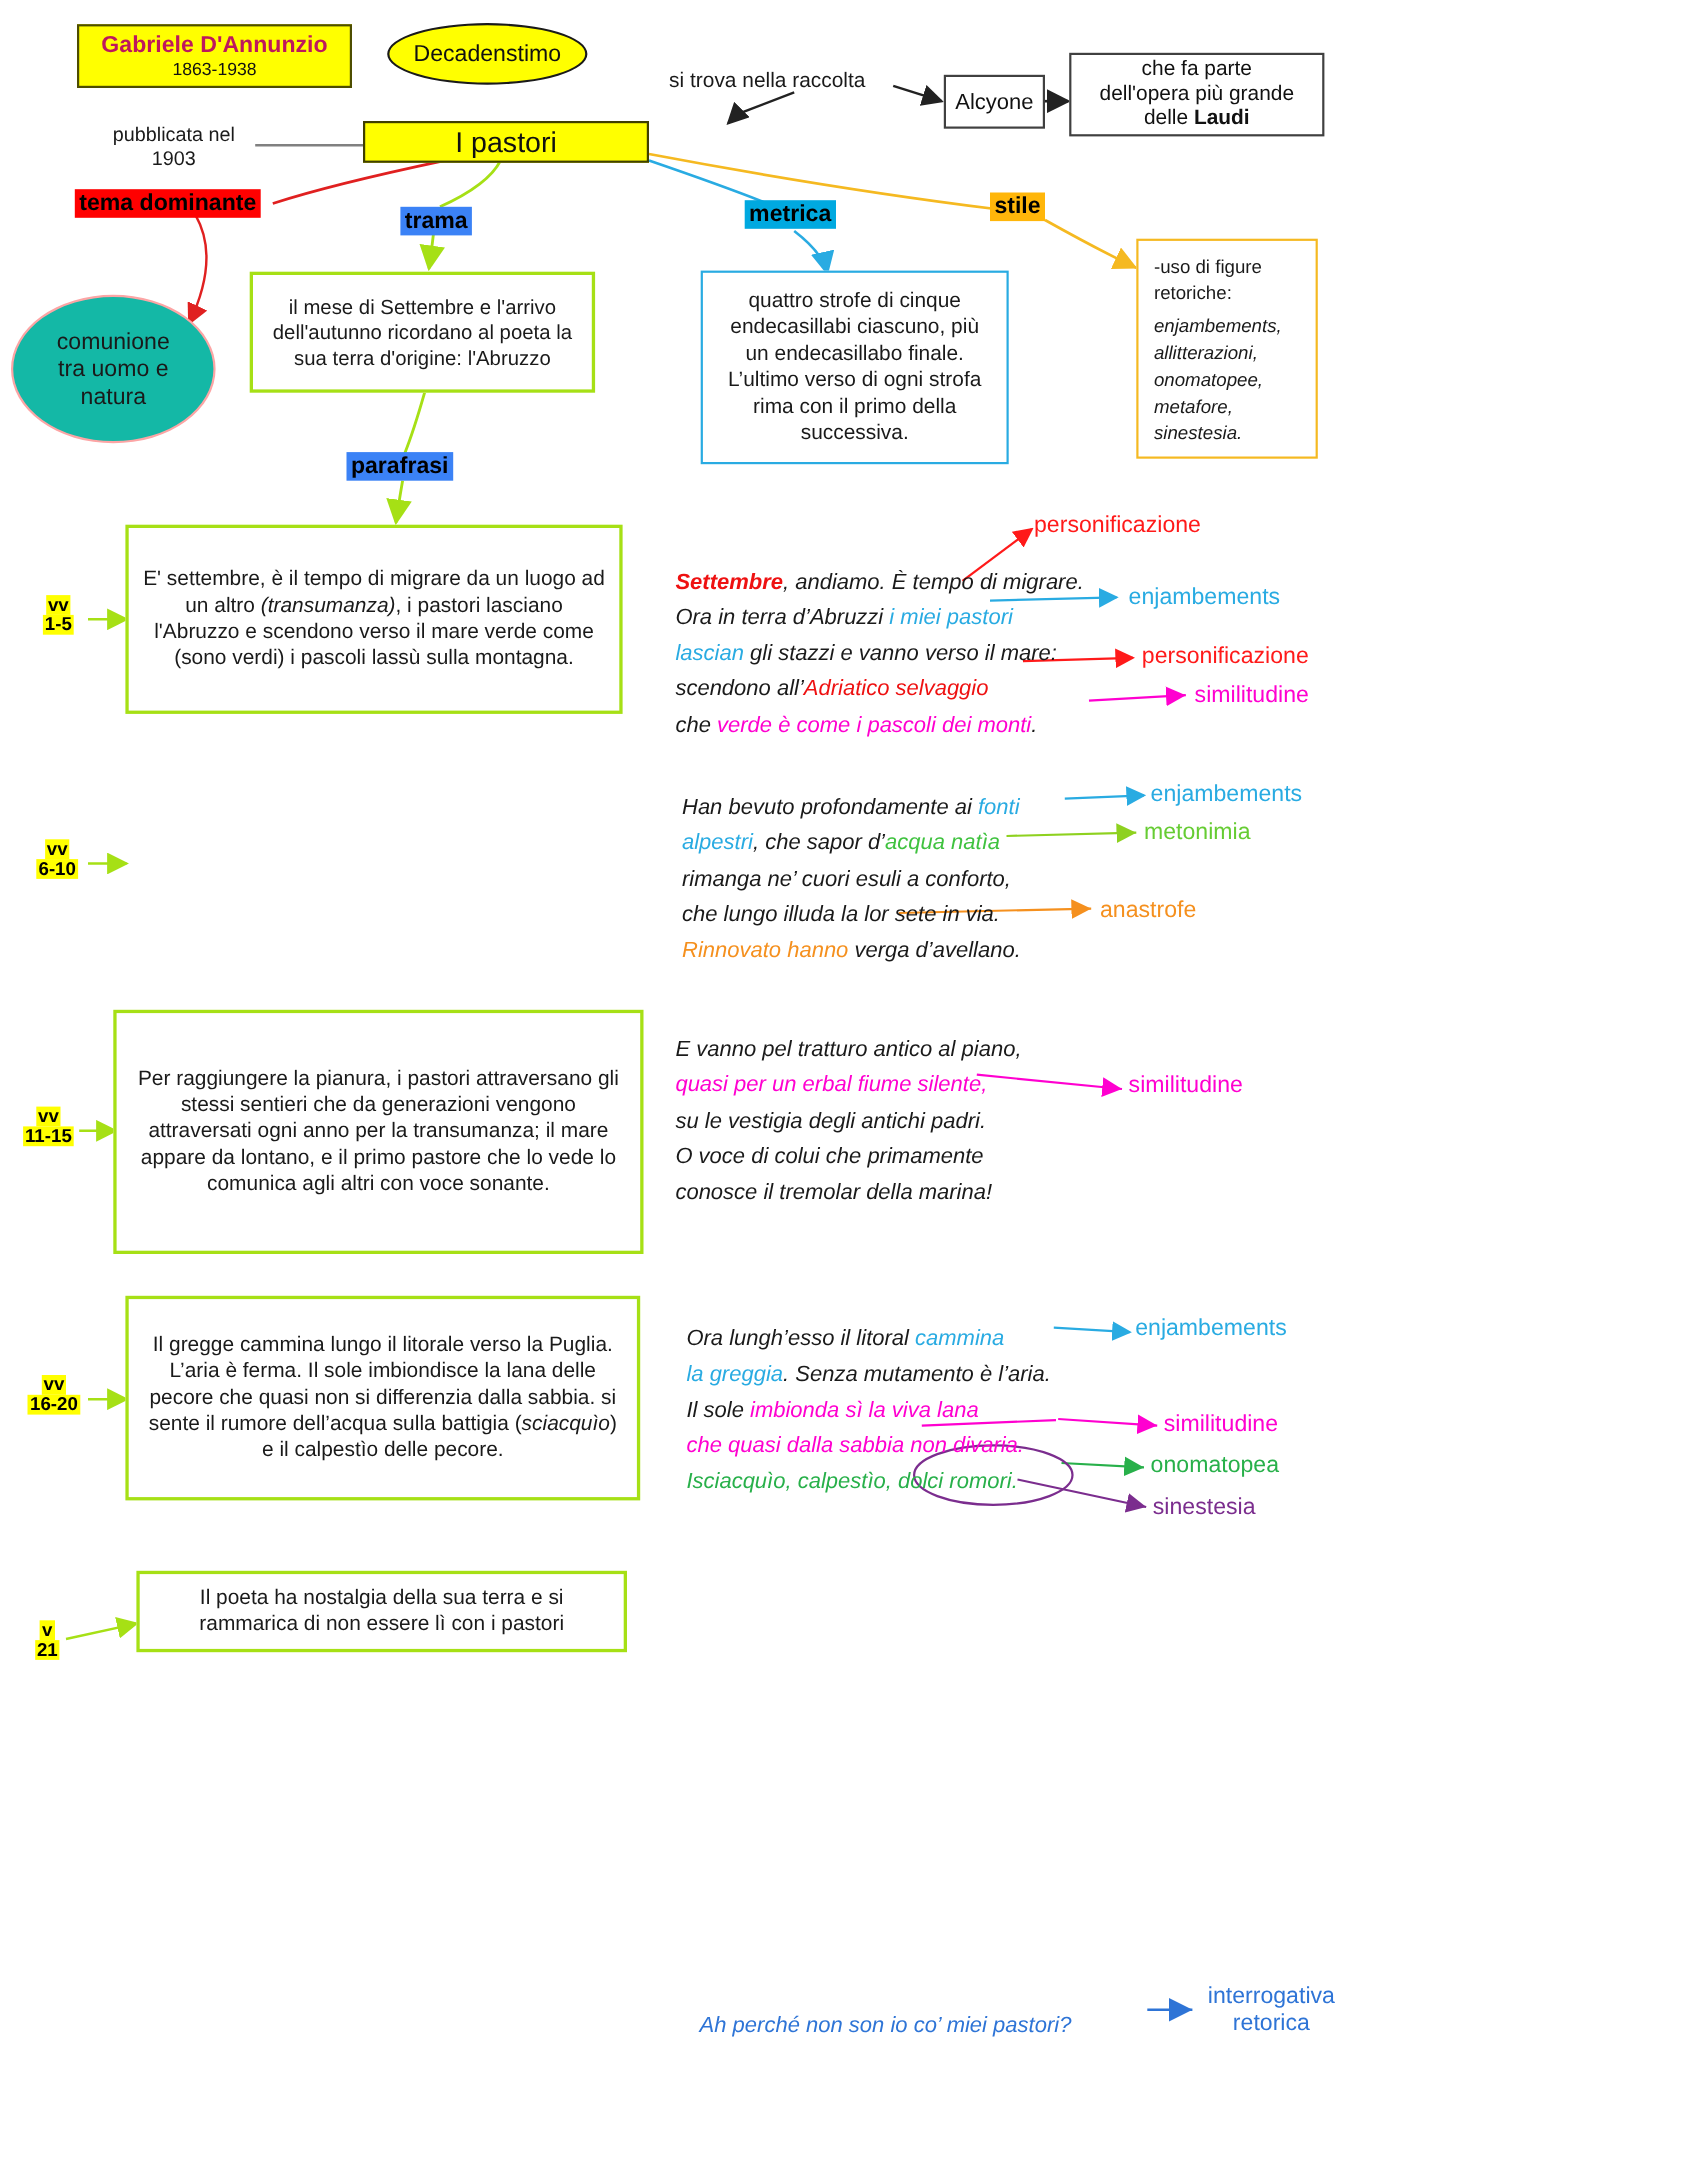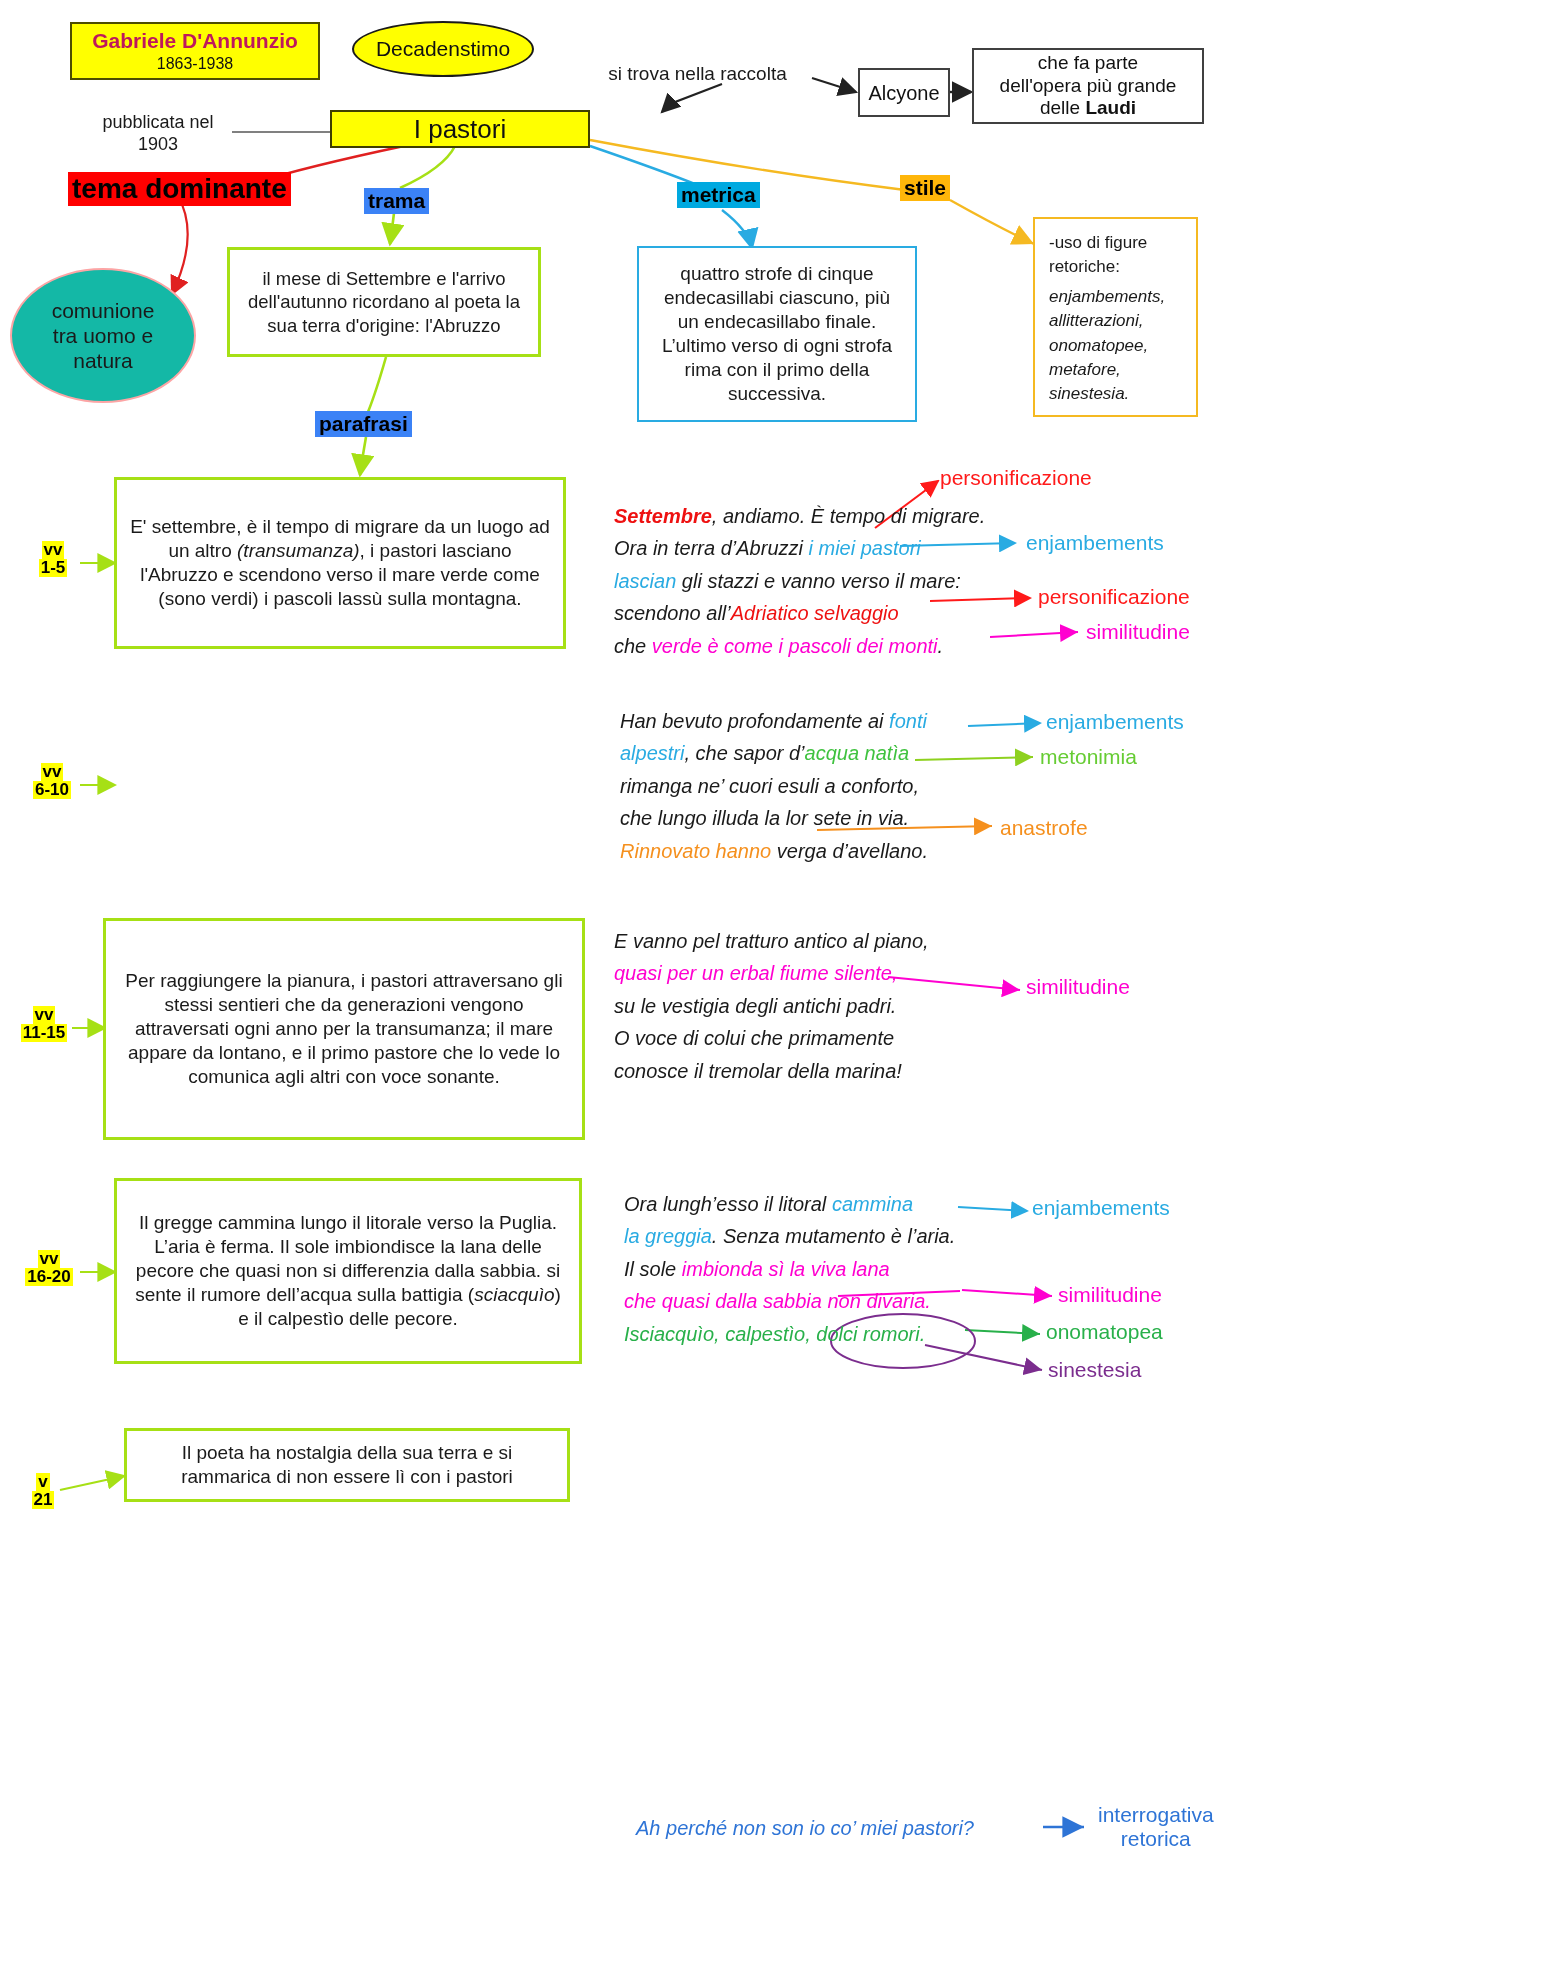--- a/index.html
+++ b/index.html
@@ -59,21 +59,21 @@
   .hl-cyan{background:#00a9e0;color:#000;}
   .hl-orange{background:#ffb60a;color:#000;}
 
   .plaintext{color:#1a1a1a;text-align:center;line-height:1.22;}
   .vvtag{
     position:absolute;text-align:center;font-weight:bold;
     font-size:17px;line-height:1.05;color:#000;
   }
   .vvtag span{background:#ffff00;display:inline-block;padding:0 2px;}
 
-  .poem{position:absolute;font-style:italic;color:#1a1a1a;line-height:1.62;}
+  .poem{position:absolute;font-style:italic;color:#1a1a1a;line-height:1.62;margin-top:13px;}
   .poem div{white-space:nowrap;}
   .c-red{color:#ee1111;font-weight:bold;font-style:italic;}
   .c-cyan{color:#29abe2;}
   .c-green{color:#28b04a;}
   .c-lgreen{color:#3fc23f;}
   .c-magenta{color:#ff00d0;}
   .c-orange{color:#f5901e;}
   .c-blue{color:#2e74d6;}
 
   .lbl{position:absolute;line-height:1.16;text-align:center;}
@@ -219,21 +219,21 @@
   </div>
 
   <div class="node plainbox" style="left:972px;top:48px;width:232px;height:76px;font-size:19px;flex-direction:column;">
     <div>che fa parte</div>
     <div>dell'opera più grande</div>
     <div>
       <span>delle </span><span class="bold">Laudi</span>
     </div>
   </div>
 
-  <div class="node" style="left:68px;top:172px;font-size:28px;text-align:center;">
+  <div class="node" style="left:68px;top:172px;font-size:21px;text-align:center;">
     <span class="hl hl-red">tema dominante</span>
   </div>
 
   <div class="node" style="left:364px;top:188px;font-size:21px;">
     <span class="hl hl-green">trama</span>
   </div>
 
   <div class="node" style="left:677px;top:182px;font-size:21px;">
     <span class="hl hl-cyan">metrica</span>
   </div>

